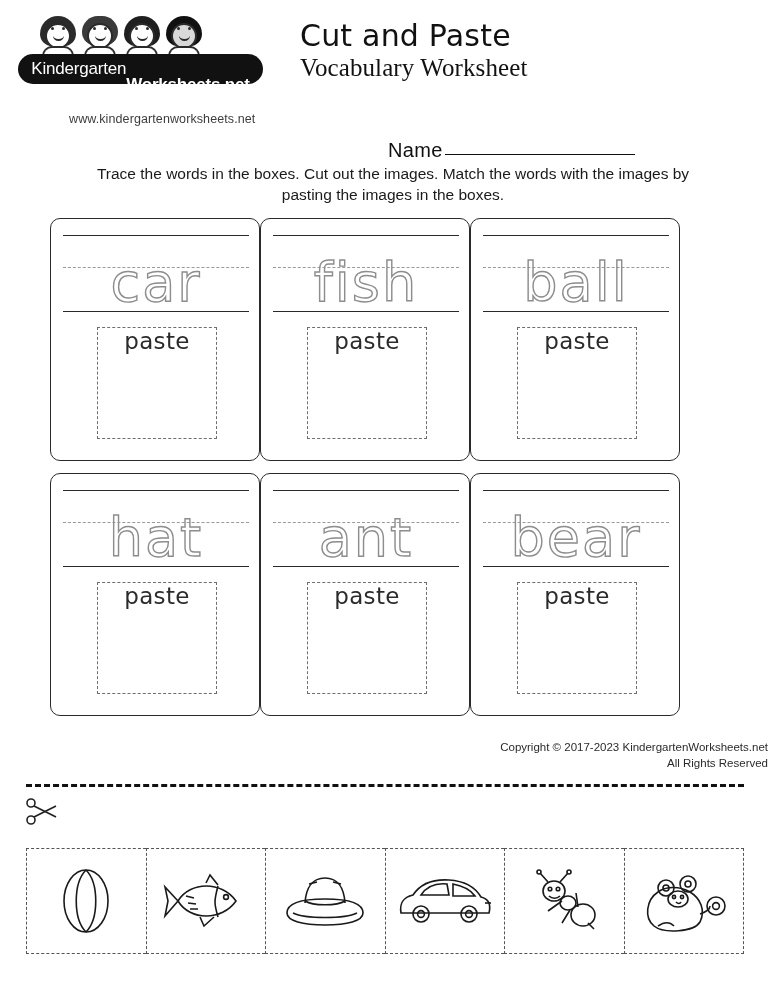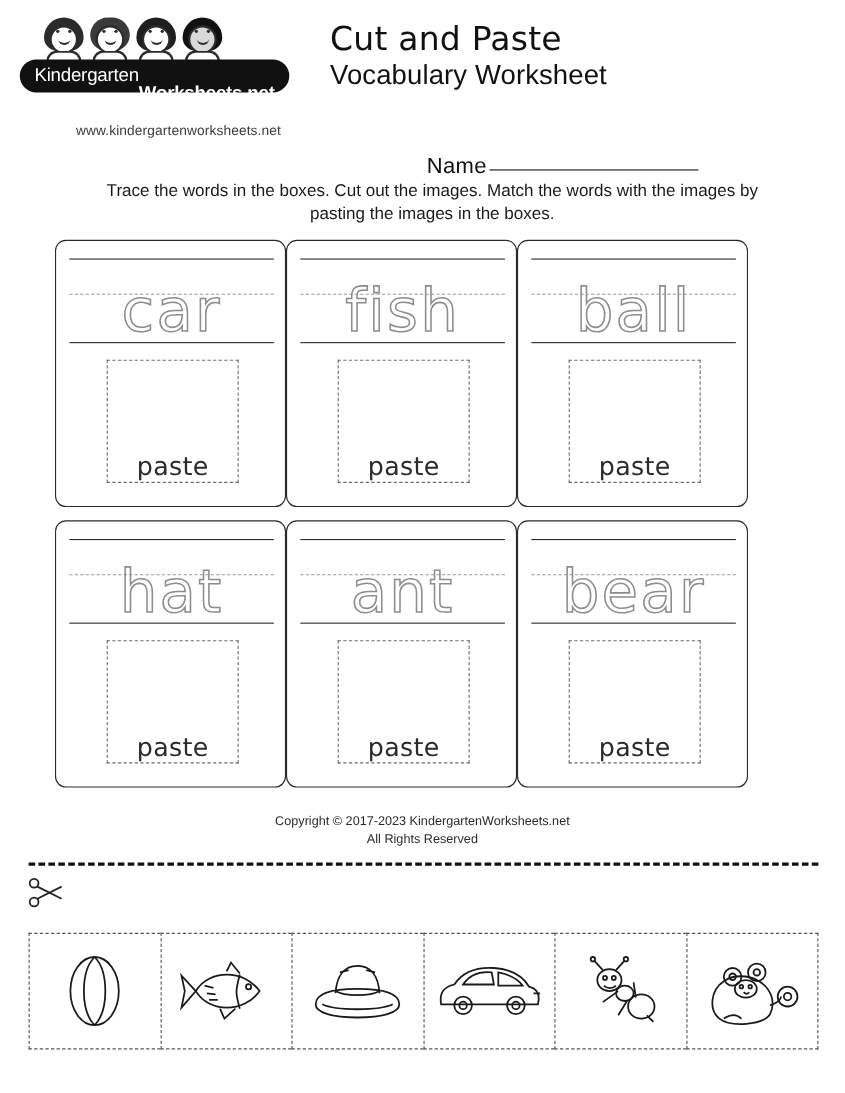--- a/index.html
+++ b/index.html
@@ -119,21 +119,21 @@
   }
   #title-main {
     font-family: "DejaVu Sans", sans-serif;
     font-size: 30px;
     font-weight: 400;
     color: #111;
     letter-spacing: 0.2px;
     line-height: 1.08;
   }
   #title-sub {
-    font-family: Liberation Sans, sans-serif;
+    font-family: Liberation Serif, serif;
     font-size: 25px;
     font-weight: 400;
     color: #111;
     letter-spacing: 0.1px;
     margin-top: 2px;
   }
   #name-line {
     position: absolute;
     left: 388px; top: 115px;
     font-size: 20px;
@@ -205,36 +205,36 @@
   }
 
   .paste-box {
     position: absolute;
     left: 46px;
     top: 108px;
     width: 120px;
     height: 112px;
     border: 1.5px dashed #6e6e6e;
     display: flex;
-    align-items: flex-end;
+    align-items: flex-start;
     justify-content: center;
   }
   .paste-label {
     font-family: "DejaVu Sans", sans-serif;
     font-size: 23px;
     color: #2b2b2b;
     letter-spacing: 0.3px;
   }
 
   
   #copyright {
     position: absolute;
     left: 0; top: 740px;
     width: 768px;
-    text-align: center;
+    text-align: right;
     font-size: 11.5px;
     color: #2b2b2b;
     line-height: 1.35;
   }
 
   
   #cut-line {
     position: absolute;
     left: 26px; top: 784px;
     width: 718px;

